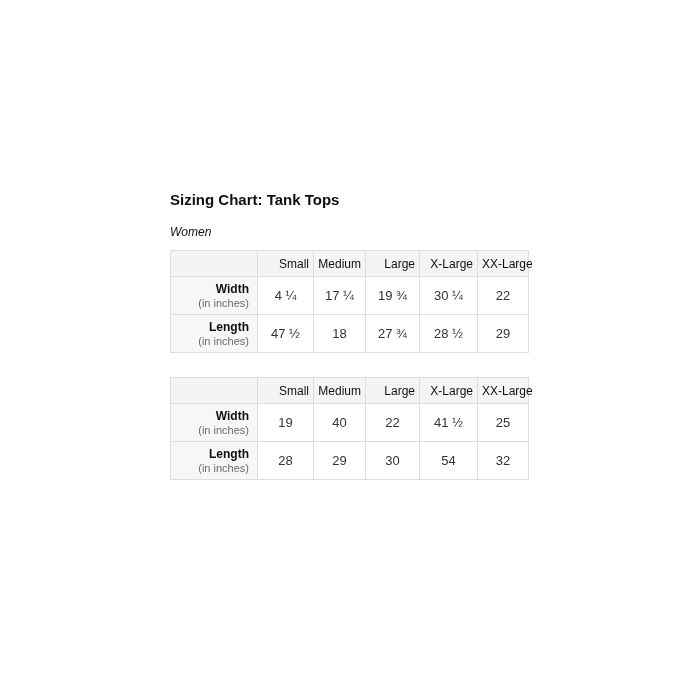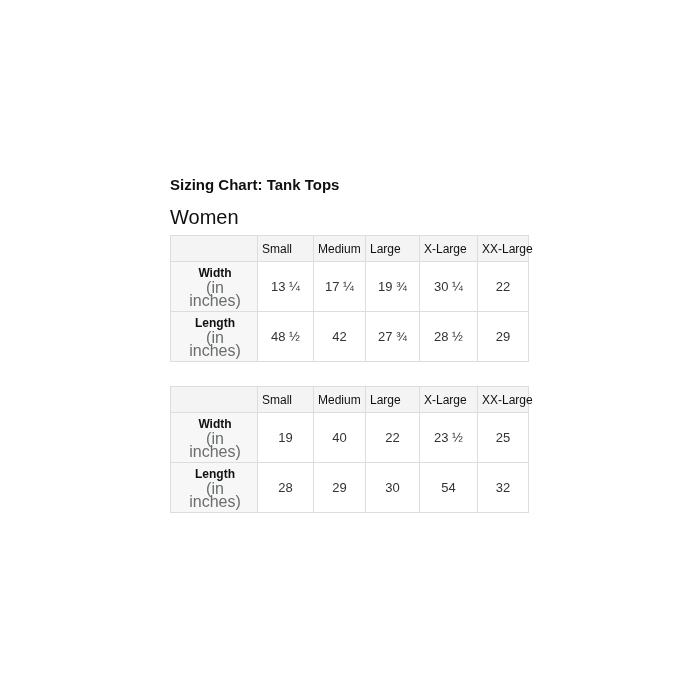--- a/index.html
+++ b/index.html
@@ -16,76 +16,77 @@
     width:700px;height:700px;
     background:var(--page-bg);
     font-family:"Liberation Sans", sans-serif;
     color:var(--text-primary);
     position:relative;
     overflow:hidden;
   }
   .content{
     position:absolute;
     left:170px;
-    top:177px;
+    top:192px;
     width:358px;
   }
   .page-title{
     font-size:15px;
     font-weight:bold;
     line-height:16px;
     margin:0 0 17px 0;
   }
   .section-heading{
-    font-size:20px;
+    font-size:12px;
     font-weight:normal;
     line-height:15px;
     margin:0 0 10px 0;
+    font-style:italic;
   }
   table.sizing{
     border-collapse:collapse;
     table-layout:fixed;
     width:358px;
     margin:0 0 24px 0;
   }
   table.sizing th,
   table.sizing td{
     border:1px solid var(--border);
     font-weight:normal;
   }
   table.sizing thead th{
     background:var(--header-bg);
     font-size:12px;
     color:var(--text-primary);
     height:26px;
-    text-align:left;
+    text-align:right;
     padding:0 4px;
     white-space:nowrap;
   }
   table.sizing tbody td{
     font-size:13px;
     text-align:center;
     height:38px;
     background:#ffffff;
     color:#333333;
   }
   table.sizing tbody th.rowlabel{
     background:var(--label-bg);
-    text-align:center;
+    text-align:right;
     vertical-align:middle;
     padding:4px 8px 4px 10px;
   }
   .measure-label{
     font-size:12px;
     font-weight:bold;
     line-height:14px;
     color:var(--text-primary);
   }
   .measure-unit{
-    font-size:16px;
+    font-size:11px;
     line-height:13px;
     color:var(--text-secondary);
     margin-top:1px;
   }
 </style>
 </head>
 <body>
 
 <div class="content">
 
@@ -111,33 +112,33 @@
             <th>X-Large</th>
             <th>XX-Large</th>
           </tr>
         </thead>
       <tbody>
           <tr>
             <th class="rowlabel">
               <div class="measure-label">Width</div>
               <div class="measure-unit">(in inches)</div>
             </th>
-            <td>13 ¼</td>
+            <td>4 ¼</td>
             <td>17 ¼</td>
             <td>19 ¾</td>
             <td>30 ¼</td>
             <td>22</td>
           </tr>
           <tr>
             <th class="rowlabel">
               <div class="measure-label">Length</div>
               <div class="measure-unit">(in inches)</div>
             </th>
-            <td>48 ½</td>
-            <td>42</td>
+            <td>47 ½</td>
+            <td>18</td>
             <td>27 ¾</td>
             <td>28 ½</td>
             <td>29</td>
           </tr>
         </tbody>
     </table>
   </div>
 
   <div class="section">
     <table class="sizing">
@@ -161,21 +162,21 @@
         </thead>
       <tbody>
           <tr>
             <th class="rowlabel">
               <div class="measure-label">Width</div>
               <div class="measure-unit">(in inches)</div>
             </th>
             <td>19</td>
             <td>40</td>
             <td>22</td>
-            <td>23 ½</td>
+            <td>41 ½</td>
             <td>25</td>
           </tr>
           <tr>
             <th class="rowlabel">
               <div class="measure-label">Length</div>
               <div class="measure-unit">(in inches)</div>
             </th>
             <td>28</td>
             <td>29</td>
             <td>30</td>

